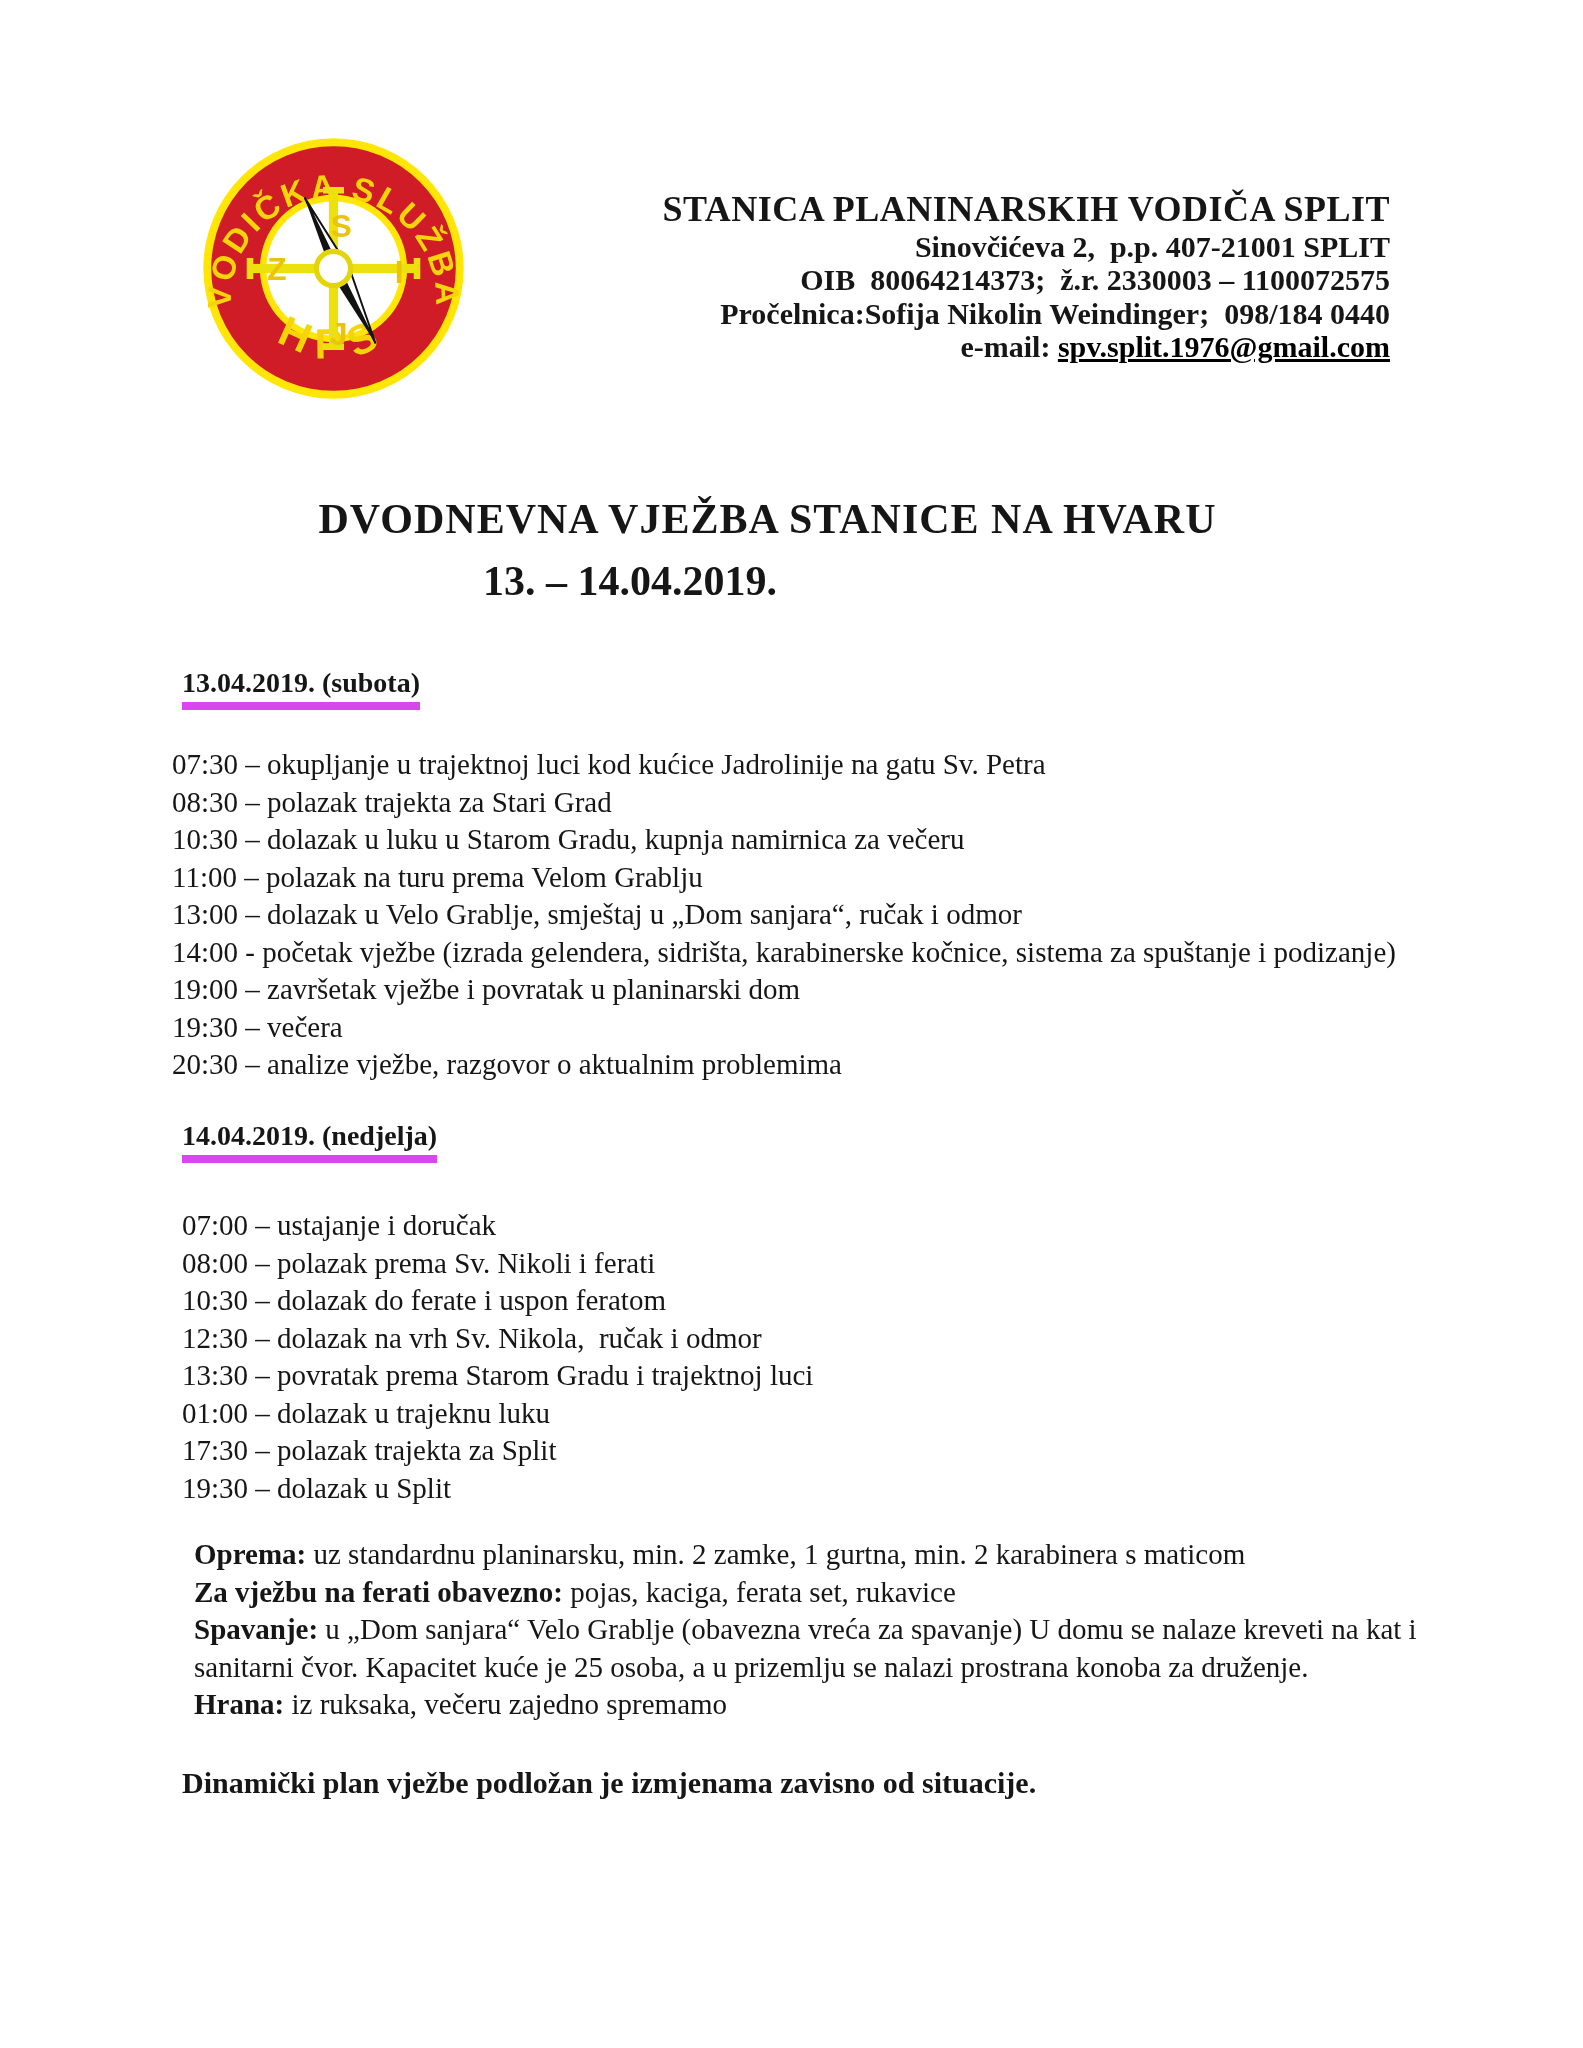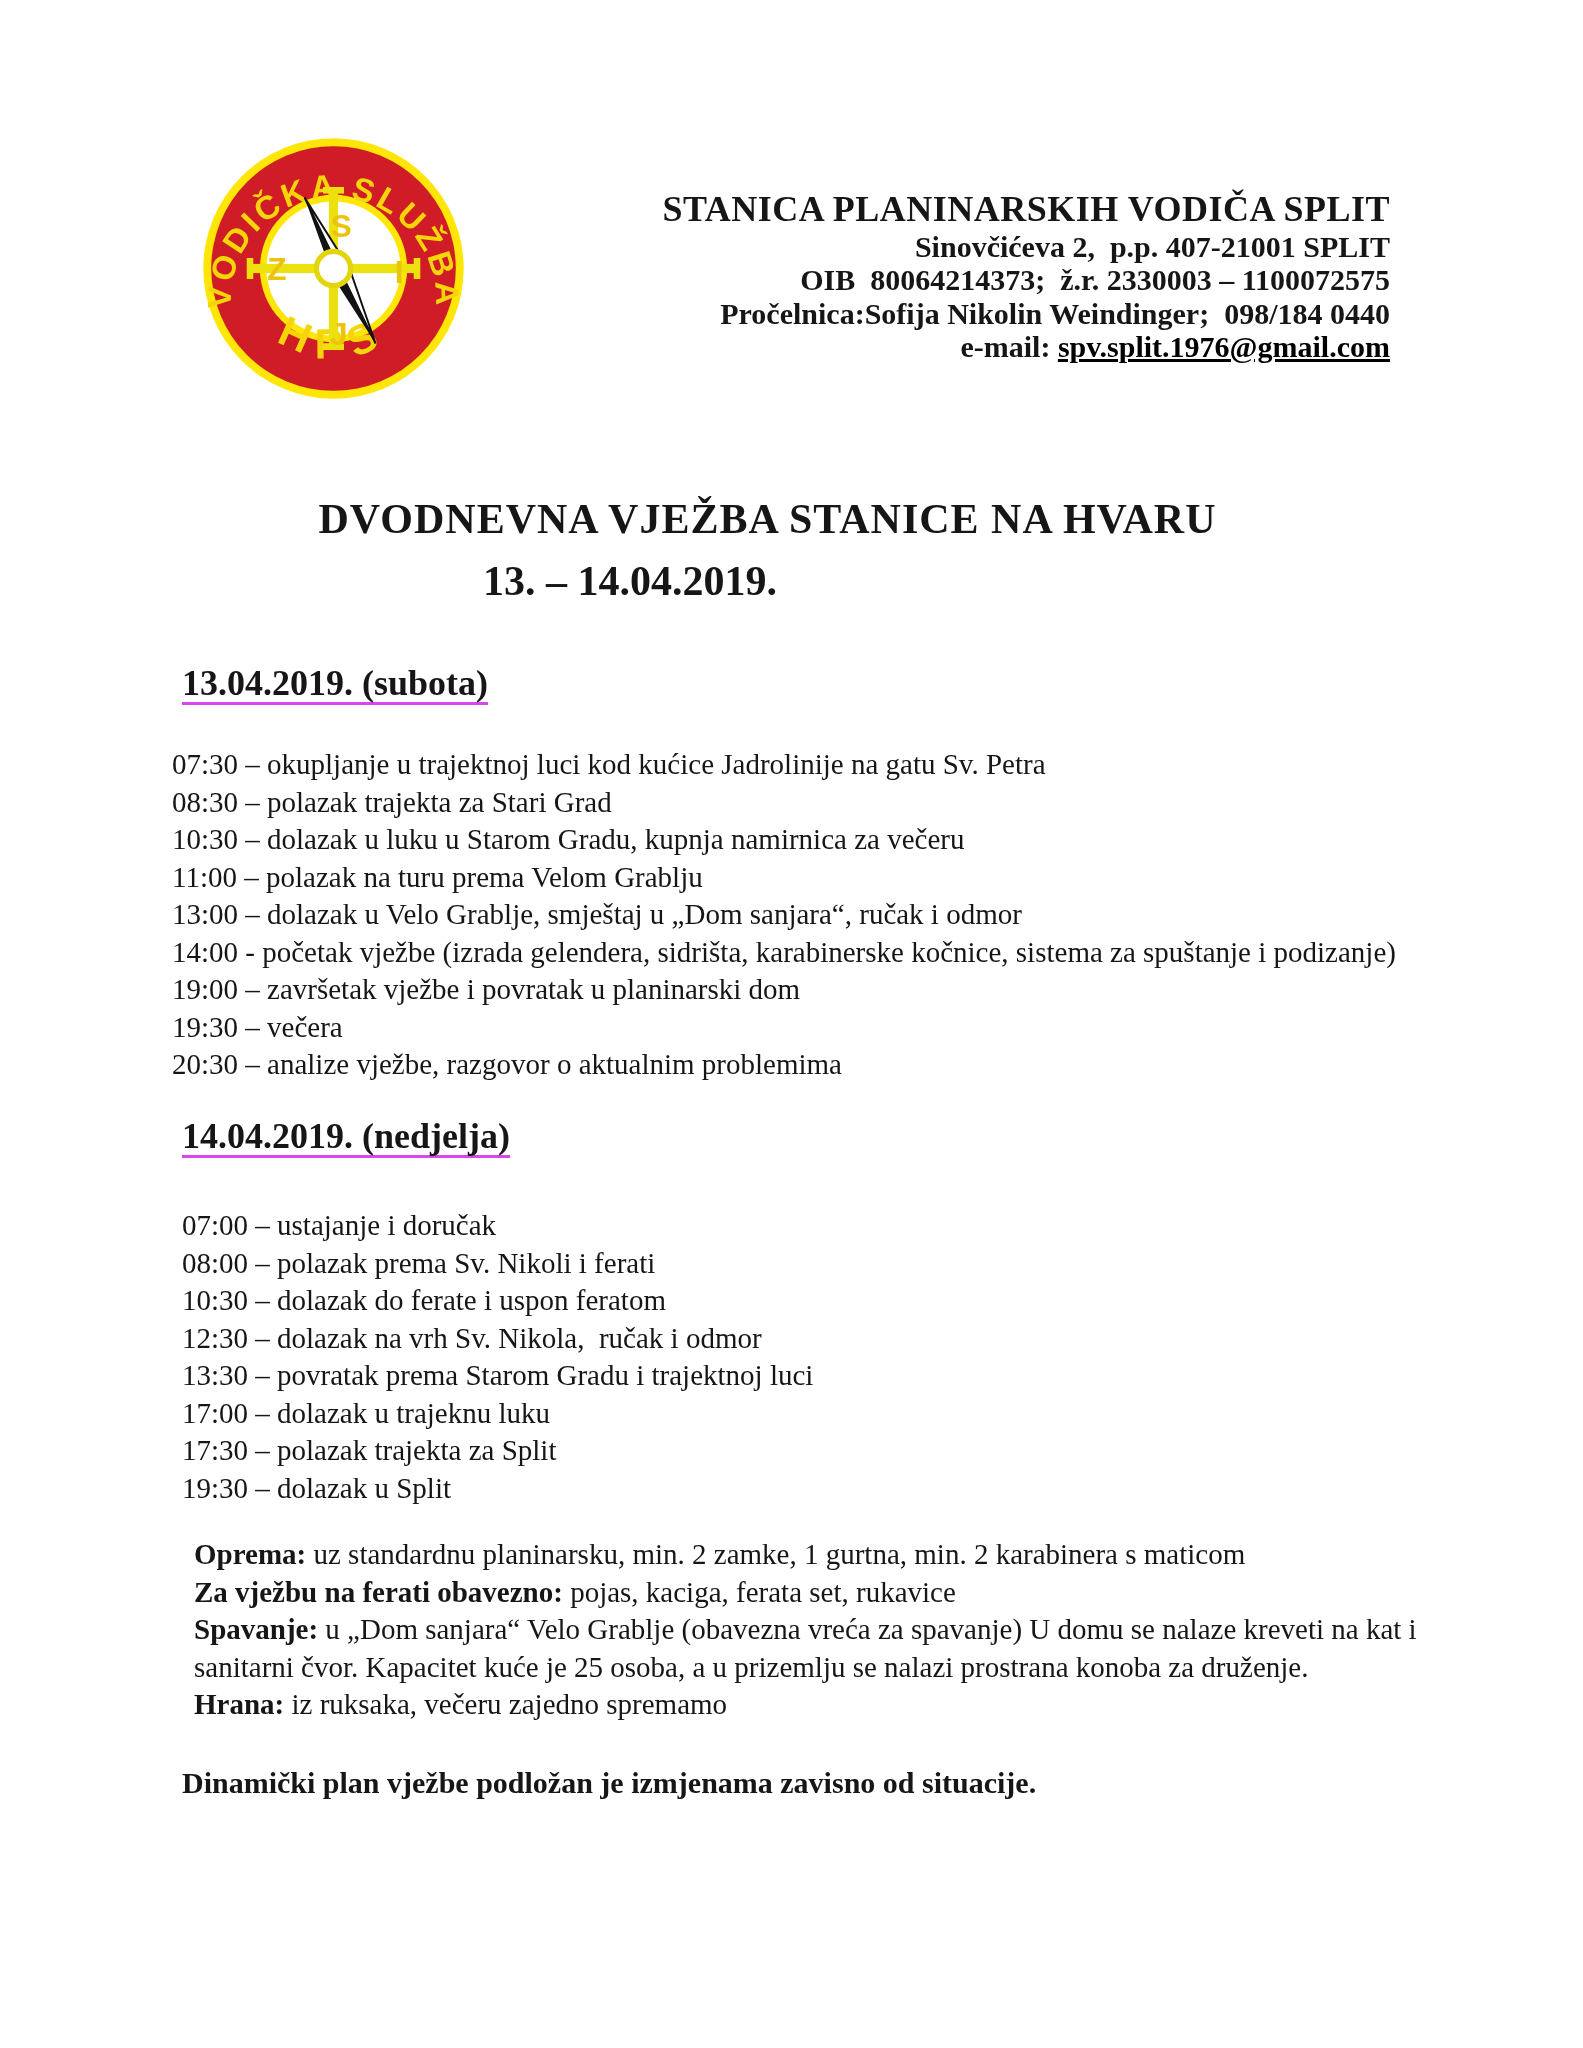--- a/index.html
+++ b/index.html
@@ -22,22 +22,22 @@
   .org-name{font-size:36px; line-height:42px; letter-spacing:0.5px;}
   .org-sub{font-size:30px; line-height:33.4px;}
   .email-link{color:#000000; text-decoration:underline; cursor:pointer;text-align:center;}
   
   .title-1{top:494px; left:0; width:1487px; text-align:center;
            font-size:42px; line-height:50px; font-weight:bold; letter-spacing:1px;margin-left:24px;}
   .title-2{top:556px; left:0; width:1260px; text-align:center;
            font-size:42px; line-height:50px; font-weight:bold;}
   
   .sec-head{
-    font-size:36px; line-height:36px; font-weight:bold;
-    border-bottom:3px solid #d946ef; padding-bottom:1px;
+    font-size:28px; line-height:36px; font-weight:bold;
+    border-bottom:8px solid #d946ef; padding-bottom:1px;
   }
   .sec-head-1{top:665px; left:182px;}
   .sec-head-2{top:1118px; left:182px;}
   
   .sched{font-size:29px; line-height:37.5px;}
   .sched-1{top:746px; left:172px;}
   .sched-2{top:1207px; left:182px;}
   
   .notes{top:1536px; left:182px; font-size:29px; line-height:37.5px;margin-left:12px;}
   .notes b{font-weight:bold;}
@@ -115,21 +115,21 @@
     <div class="line">20:30 – analize vježbe, razgovor o aktualnim problemima</div>
   </div>
 
   <div class="abs sec-head sec-head-2 line">14.04.2019. (nedjelja)</div>
   <div class="abs sched sched-2">
     <div class="line">07:00 – ustajanje i doručak</div>
     <div class="line">08:00 – polazak prema Sv. Nikoli i ferati</div>
     <div class="line">10:30 – dolazak do ferate i uspon feratom</div>
     <div class="line">12:30 – dolazak na vrh Sv. Nikola,  ručak i odmor</div>
     <div class="line">13:30 – povratak prema Starom Gradu i trajektnoj luci</div>
-    <div class="line">17:00 – dolazak u trajeknu luku</div>
+    <div class="line">01:00 – dolazak u trajeknu luku</div>
     <div class="line">17:30 – polazak trajekta za Split</div>
     <div class="line">19:30 – dolazak u Split</div>
   </div>
 
   <div class="abs notes">
     <div class="line"><b>Oprema:</b><span> uz standardnu planinarsku, min. 2 zamke, 1 gurtna, min. 2 karabinera s maticom</span></div>
     <div class="line"><b>Za vježbu na ferati obavezno:</b><span> pojas, kaciga, ferata set, rukavice</span></div>
     <div class="line"><b>Spavanje:</b><span> u „Dom sanjara“ Velo Grablje (obavezna vreća za spavanje) U domu se nalaze kreveti na kat i</span></div>
     <div class="line"><b></b><span>sanitarni čvor. Kapacitet kuće je 25 osoba, a u prizemlju se nalazi prostrana konoba za druženje.</span></div>
     <div class="line"><b>Hrana:</b><span> iz ruksaka, večeru zajedno spremamo</span></div>

